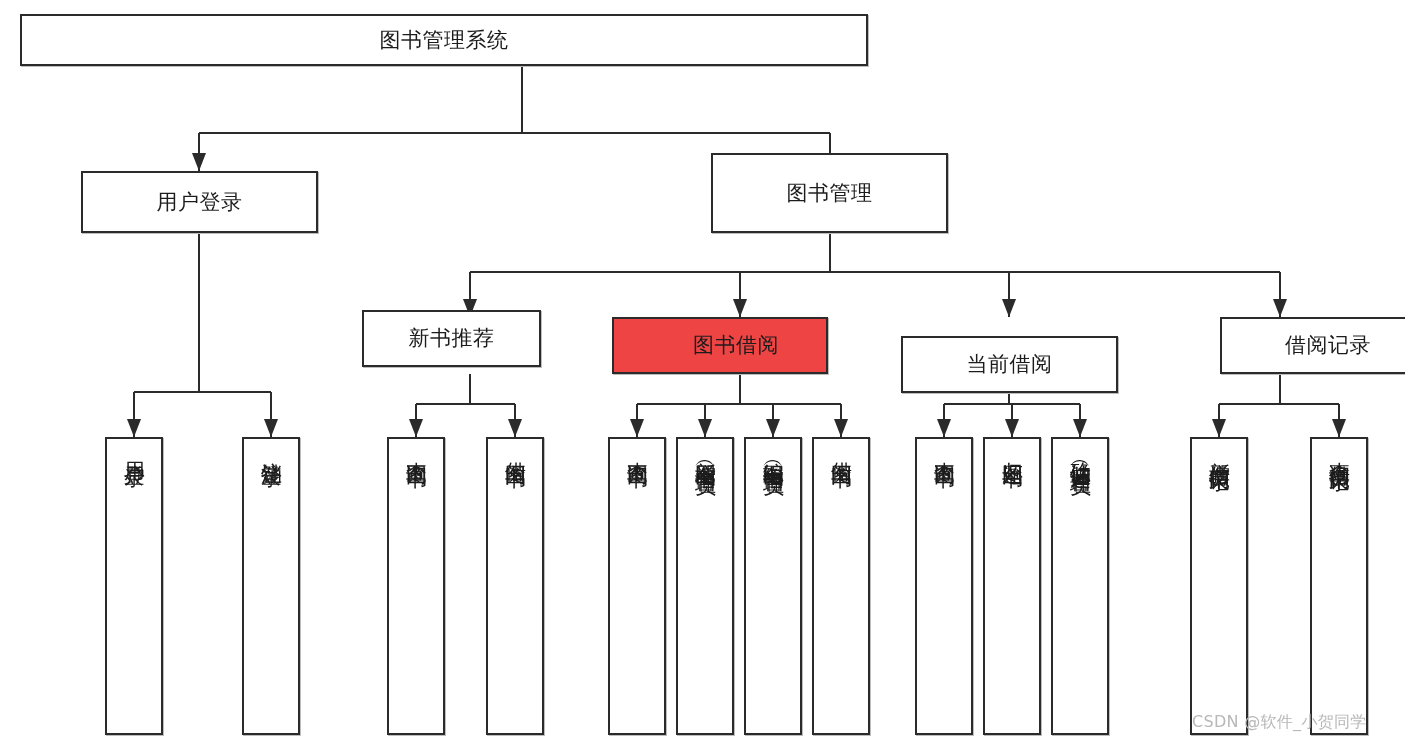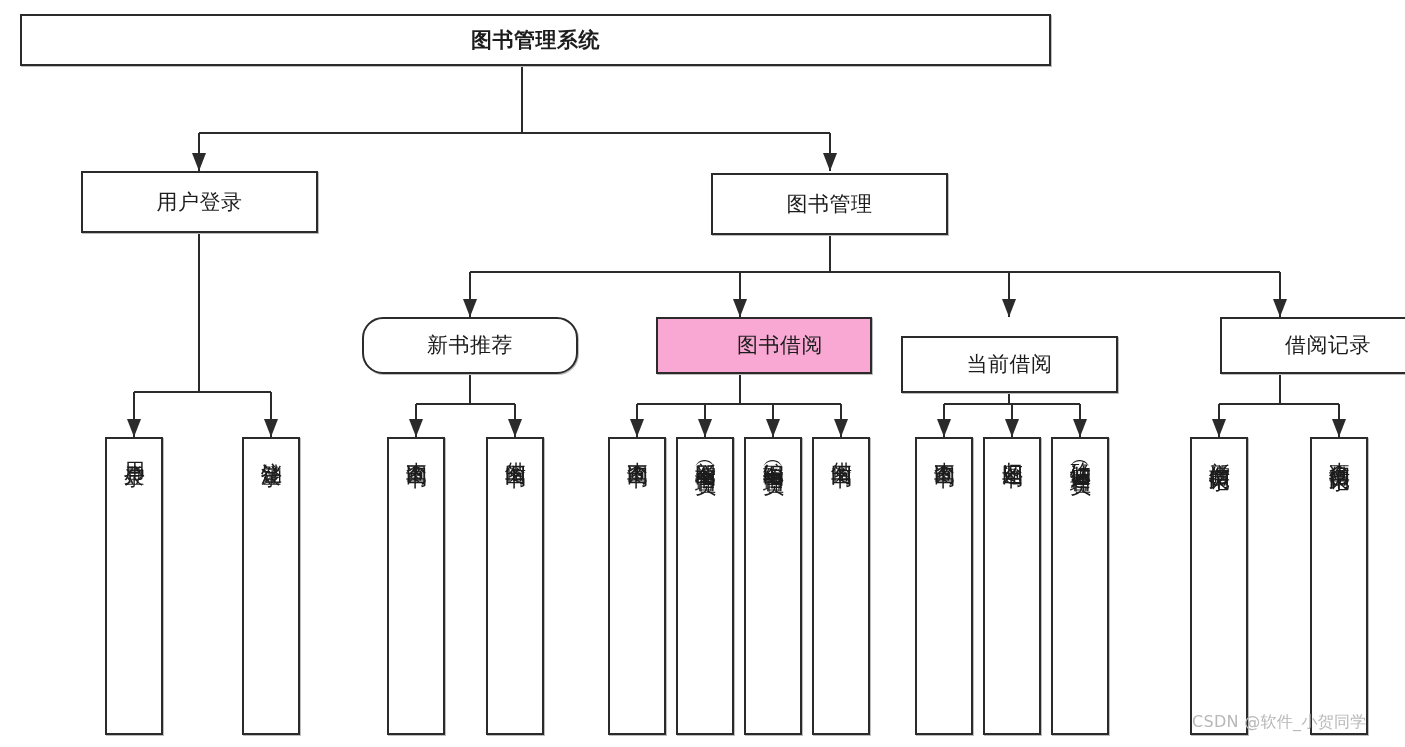--- a/index.html
+++ b/index.html
@@ -126,33 +126,33 @@
         <line x1="1280" y1="374" x2="1280" y2="404" stroke="#2b2b2b" stroke-width="2.2" shape-rendering="crispEdges"></line>
         <line x1="1219" y1="404" x2="1339" y2="404" stroke="#2b2b2b" stroke-width="2.2" shape-rendering="crispEdges"></line>
         <line x1="1219" y1="404" x2="1219" y2="437" stroke="#2b2b2b" stroke-width="2.2" shape-rendering="crispEdges"></line>
         <path d="M 1212 419 L 1226 419 L 1219 437 Z" fill="#2b2b2b"></path>
         <line x1="1339" y1="404" x2="1339" y2="437" stroke="#2b2b2b" stroke-width="2.2" shape-rendering="crispEdges"></line>
         <path d="M 1332 419 L 1346 419 L 1339 437 Z" fill="#2b2b2b"></path>
       </g>
   </svg>
 
   <div id="nodes-container">
-      <div class="node-box horizontal" style="left: 20px; top: 14px; width: 1031px; height: 52px; border-color: rgb(43, 43, 43); background: rgb(255, 255, 255); font-weight: bold;">
+      <div class="node-box horizontal" style="left: 20px; top: 14px; width: 848px; height: 52px; border-color: rgb(43, 43, 43); background: rgb(255, 255, 255);">
         <span class="node-label" style="color: rgb(28, 28, 28);">图书管理系统</span>
       </div>
       <div class="node-box horizontal" style="left: 81px; top: 171px; width: 237px; height: 62px; border-color: rgb(43, 43, 43); background: rgb(255, 255, 255);">
         <span class="node-label" style="color: rgb(28, 28, 28);">用户登录</span>
       </div>
-      <div class="node-box horizontal" style="left: 711px; top: 173px; width: 237px; height: 62px; border-color: rgb(43, 43, 43); background: rgb(255, 255, 255);">
+      <div class="node-box horizontal" style="left: 711px; top: 153px; width: 237px; height: 80px; border-color: rgb(43, 43, 43); background: rgb(255, 255, 255);">
         <span class="node-label" style="color: rgb(28, 28, 28);">图书管理</span>
       </div>
-      <div class="node-box horizontal" style="left: 362px; top: 317px; width: 216px; height: 57px; border-color: rgb(43, 43, 43); background: rgb(255, 255, 255); border-radius: 21px;">
+      <div class="node-box horizontal" style="left: 362px; top: 310px; width: 179px; height: 57px; border-color: rgb(43, 43, 43); background: rgb(255, 255, 255);">
         <span class="node-label" style="color: rgb(28, 28, 28);">新书推荐</span>
       </div>
-      <div class="node-box horizontal" style="left: 656px; top: 317px; width: 216px; height: 57px; border-color: rgb(43, 43, 43); background: #f9a8d4; padding-left: 32px;">
+      <div class="node-box horizontal" style="left: 612px; top: 317px; width: 216px; height: 57px; border-color: rgb(43, 43, 43); background: #ef4444; padding-left: 32px;">
         <span class="node-label" style="color: rgb(28, 28, 28);">图书借阅</span>
       </div>
       <div class="node-box horizontal" style="left: 901px; top: 336px; width: 217px; height: 57px; border-color: rgb(43, 43, 43); background: rgb(255, 255, 255);">
         <span class="node-label" style="color: rgb(28, 28, 28);">当前借阅</span>
       </div>
       <div class="node-box horizontal" style="left: 1172px; top: 317px; width: 216px; height: 57px; border-color: rgb(43, 43, 43); background: rgb(255, 255, 255); margin-left: 48px;">
         <span class="node-label" style="color: rgb(28, 28, 28);">借阅记录</span>
       </div>
       <div class="node-box vertical" style="left: 105px; top: 437px; width: 58px; height: 298px; border-color: rgb(43, 43, 43); background: rgb(255, 255, 255);">
         <span class="node-label" style="color: rgb(28, 28, 28);">用户登录</span>

